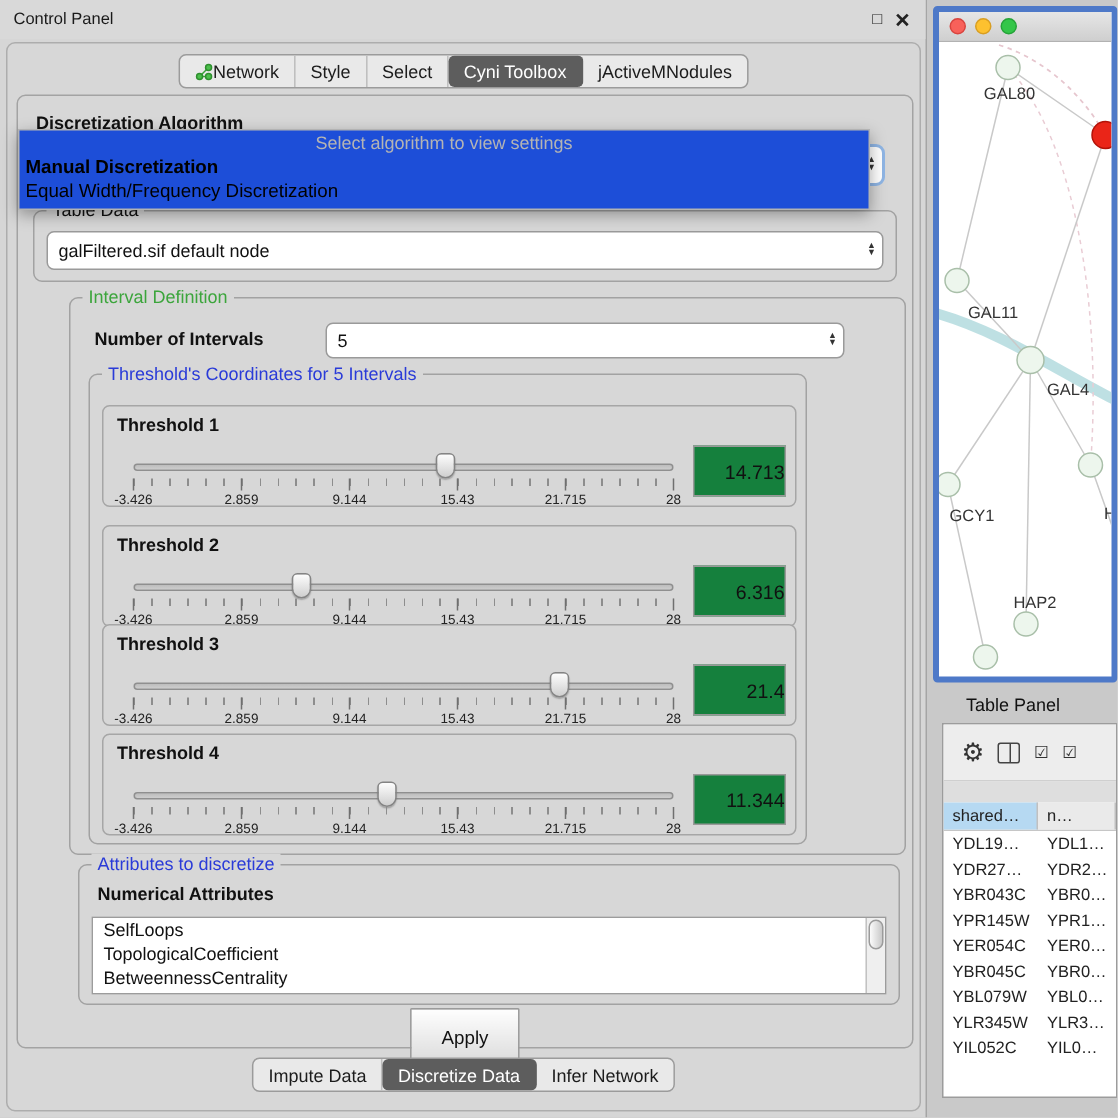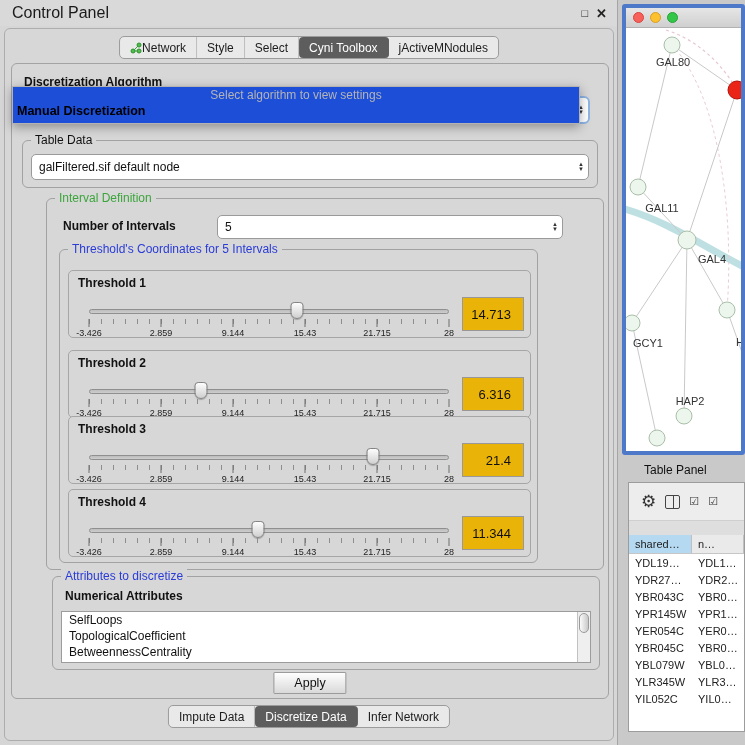--- a/index.html
+++ b/index.html
@@ -2,21 +2,21 @@
 <html><head>
 <meta charset="utf-8">
 <style>
   *{margin:0;padding:0;box-sizing:border-box;}
   html,body{width:745px;height:745px;}
   body{font-family:"Liberation Sans",sans-serif;background:#c9c9c9;position:relative;overflow:hidden;}
 
   
   .ctl{position:absolute;left:0;top:0;width:618px;height:745px;background:#d6d6d6;border-right:1px solid #a5a5a5;}
   .titlebar{position:absolute;left:0;top:0;width:100%;height:26px;display:flex;align-items:center;background:#d9d9d9;}
-  .title{font-size:16px;color:#1a1a1a;margin-left:12px;}
+  .title{font-size:11px;color:#1a1a1a;padding-left:9px;}
   .wicons{position:absolute;right:10px;top:0;height:26px;display:flex;align-items:center;gap:8px;}
   .wicon{font-size:11px;color:#222;}
   .wicon.bold{font-weight:bold;font-size:13px;}
   .outer{position:absolute;left:4px;top:28px;width:610px;height:713px;background:#d7d7d7;border:1px solid #adadad;border-radius:6px;}
 
   .tabbar{display:inline-flex;align-items:center;background:#e9e9e9;border:1px solid #9b9b9b;border-radius:5px;height:23px;overflow:hidden;}
   .top-tabbar{position:absolute;left:50%;top:7px;transform:translateX(-50%);}
   .bottom-tabbar{position:absolute;left:50%;top:676px;transform:translateX(-50%);}
   .tab{display:flex;align-items:center;padding:0 10px;height:100%;font-size:12px;color:#1c1c1c;border-right:1px solid #bdbdbd;white-space:nowrap;}
   .tab:last-child{border-right:none;border-radius:10px;}
@@ -51,30 +51,30 @@
   .thresholds{left:12px;top:50px;width:479px;height:314px;}
   .tpanel{position:absolute;left:8px;width:463px;height:68px;border:1px solid #a6a6a6;border-radius:5px;background:#d7d7d7;}
   .tlabel{position:absolute;left:9px;top:5px;font-size:12px;font-weight:bold;color:#111;}
   .slider{position:absolute;left:20px;top:34px;width:360px;height:32px;}
   .track{position:absolute;left:0;top:4px;width:100%;height:5px;background:linear-gradient(#bdbdbd,#cdcdcd);border:1px solid #8f8f8f;border-radius:3px;}
   .handle{position:absolute;top:-3px;width:13px;height:17px;transform:translateX(-50%);background:linear-gradient(#fdfdfd,#cfcfcf);border:1px solid #848484;border-radius:4px 4px 7px 7px;box-shadow:0 1px 1px rgba(0,0,0,.25);}
   .ticks{position:absolute;left:0;top:14px;width:100%;height:5px;background:repeating-linear-gradient(90deg,#8d8d8d 0,#8d8d8d 1px,transparent 1px,transparent 12px);}
   .ticks i{position:absolute;top:0;width:1px;height:8px;background:#6f6f6f;transform:translateX(-50%);}
   .scale{position:absolute;left:0;top:23px;width:100%;height:10px;}
   .scale span{position:absolute;top:0;transform:translateX(-50%);font-size:9px;color:#222;white-space:nowrap;}
-  .valbox{position:absolute;right:6px;top:26px;width:62px;height:34px;background:#eab308;border:1px solid #989898;display:flex;align-items:center;justify-content:flex-end;padding-right:12px;font-size:13px;color:#111;}
+  .valbox{position:absolute;right:6px;top:26px;width:62px;height:34px;background:#15803d;border:1px solid #989898;display:flex;align-items:center;justify-content:flex-end;padding-right:0;font-size:13px;color:#111;}
 
   .attrs{left:40px;top:512px;width:548px;height:94px;}
   .attrs-title{position:absolute;left:12px;top:12px;font-size:12px;font-weight:bold;color:#111;}
   .listbox{position:absolute;left:8px;top:34px;right:8px;height:52px;background:#fff;border:1px solid #9c9c9c;overflow:hidden;}
   .li{font-size:12px;color:#111;padding:1px 0 1px 7px;line-height:14px;white-space:nowrap;}
   .vscroll{position:absolute;right:0;top:0;bottom:0;width:13px;background:#efefef;border-left:1px solid #c2c2c2;}
   .vthumb{position:absolute;left:1px;right:1px;top:1px;height:20px;background:linear-gradient(90deg,#fbfbfb,#c9c9c9);border:1px solid #9b9b9b;border-radius:6px;}
 
-  .apply{position:absolute;left:50%;top:608px;transform:translateX(-50%);padding:3px 20px;font-size:12.5px;color:#111;background:linear-gradient(#fefefe,#d9d9d9);border:1px solid #9b9b9b;border-radius:1px;font-family:inherit;}
+  .apply{position:absolute;left:50%;top:608px;transform:translateX(-50%);padding:12px 20px;font-size:12.5px;color:#111;background:linear-gradient(#fefefe,#d9d9d9);border:1px solid #9b9b9b;border-radius:1px;font-family:inherit;}
 
   
   .netwin{position:absolute;left:622px;top:4px;width:123px;height:451px;border:4px solid #4e79c8;border-radius:3px;background:#fff;overflow:hidden;}
   .mac-titlebar{height:20px;background:linear-gradient(#e6e6e6,#cfcfcf);border-bottom:1px solid #b2b2b2;display:flex;align-items:center;gap:6px;padding-left:7px;}
   .light{width:11px;height:11px;border-radius:50%;flex:none;}
   .light.red{background:#f8615a;border:1px solid #d8443e;}
   .light.yellow{background:#fdc12f;border:1px solid #d89e22;}
   .light.green{background:#34c649;border:1px solid #25a338;}
   .graph{display:block;width:115px;height:423px;}
 
@@ -142,20 +142,21 @@
       <div class="combo algo-combo">
         <span class="spin">
             <i>▲</i>
             <i>▼</i>
           </span>
       </div>
 
       <div class="overlay">
         <div class="hint">Select algorithm to view settings</div>
         <div class="opt bold">Manual Discretization</div>
+        <div class="opt">Equal Width/Frequency Discretization</div>
       </div>
 
       <div class="group tabledata">
         <span class="legend">Table Data</span>
         <div class="combo td-combo">
           <span class="combo-text">galFiltered.sif default node</span>
           <span class="spin">
               <i>▲</i>
               <i>▼</i>
             </span>

